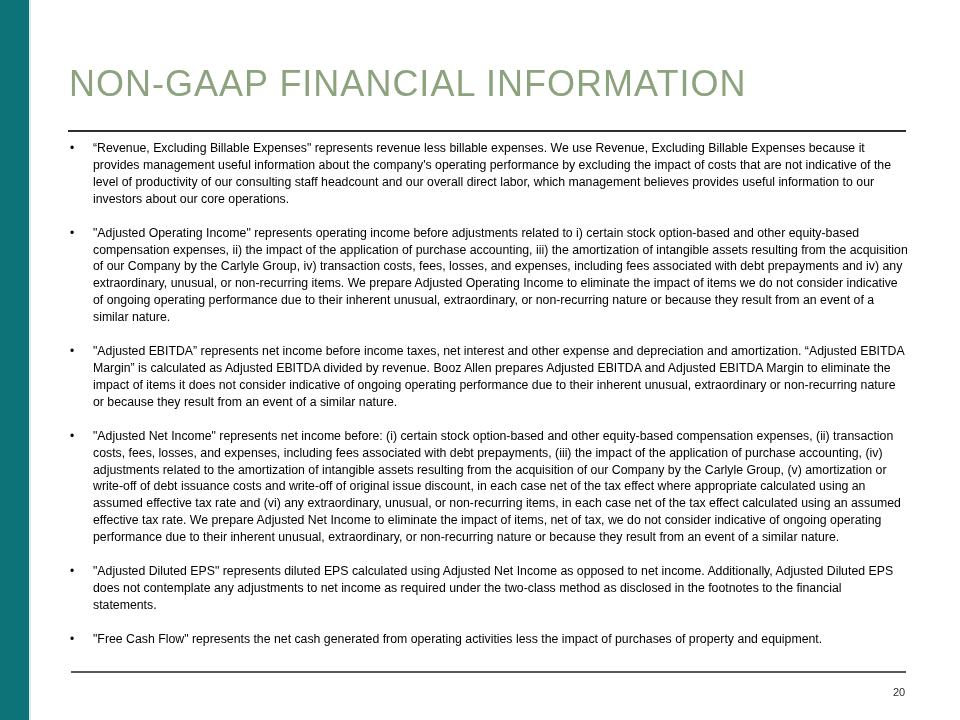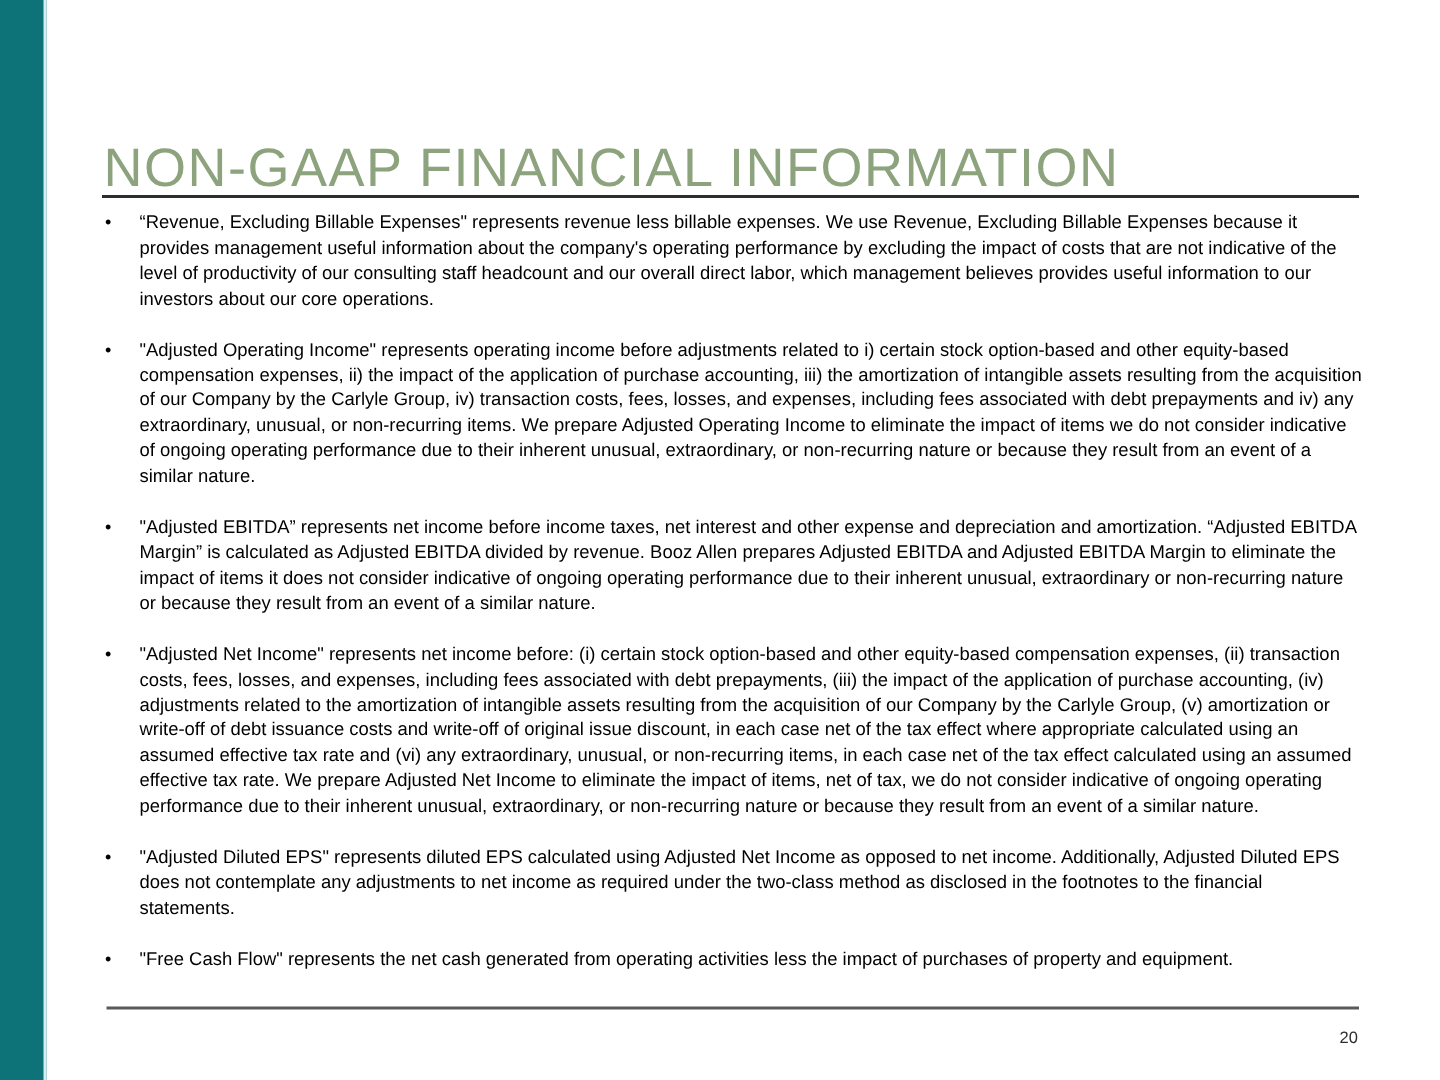--- a/index.html
+++ b/index.html
@@ -21,21 +21,21 @@
     left: 0;
     top: 0;
     width: 29px;
     height: 720px;
     background: #0E7378;
     border-right: 2px solid #d8eeee;
   }
   .page-title {
     position: absolute;
     left: 69px;
-    top: 92px;
+    top: 64px;
     font-size: 36px;
     line-height: 40px;
     font-weight: 400;
     letter-spacing: 1px;
     color: #8CA37D;
     white-space: nowrap;
   }
   .title-rule {
     position: absolute;
     left: 68px;

